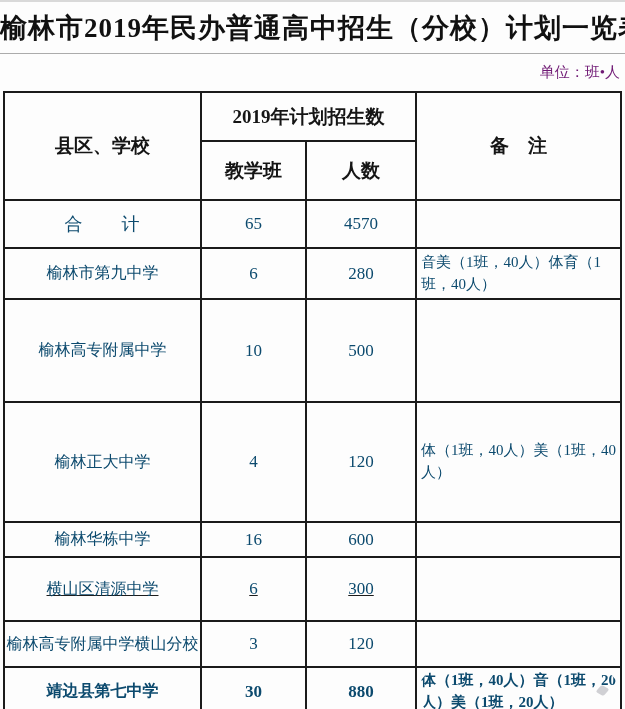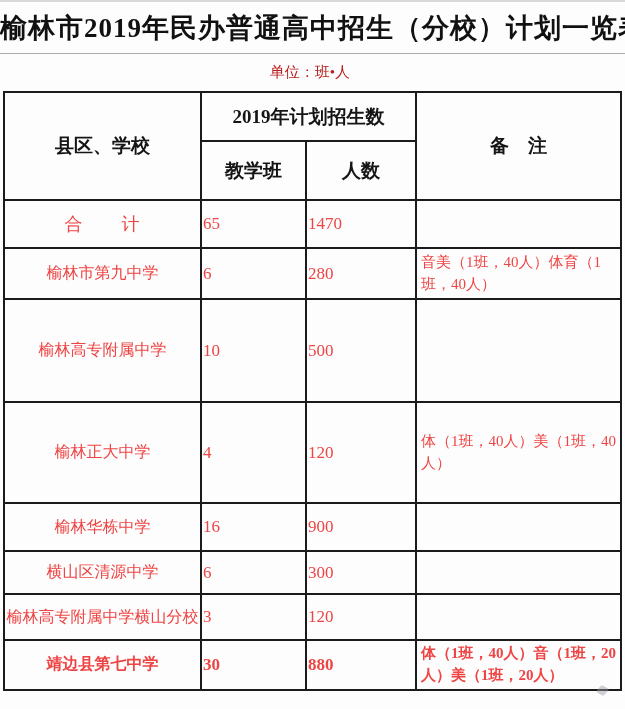--- a/index.html
+++ b/index.html
@@ -25,60 +25,61 @@
     line-height:1.3;
     color:#111;
     white-space:nowrap;
   }
   .divider{
     margin-top:7px;
     border-top:1px solid #ababab;
     width:625px;
   }
   .unit{
-    text-align:center;
+    text-align:right;
     font-size:15px;
     padding:9px 5px 9px 0;
-    color:#b91c1c;
+    color:#701a75;
   }
   table{
     border-collapse:collapse;
     table-layout:fixed;
     margin-left:3px;
     width:617px;
   }
   th,td{
     border:2px solid #1b1b1b;
     vertical-align:middle;
     overflow:hidden;
   }
   th{
     font-size:19px;
     font-weight:bold;
     text-align:center;
     color:#151515;
   }
   tr.hdr-top{height:49px;}
   tr.hdr-bottom{height:59px;}
-  td{font-size:17px;color:#ef4444;}
+  td{font-size:17px;color:#0c4a6e;}
   .cell-school{text-align:center;font-size:16px;padding:0 1px;}
-  .cell-classes,.cell-students{text-align:left;}
+  .cell-classes,.cell-students{text-align:center;}
   .cell-remark{
     text-align:left;
     font-size:15px;
     padding:2px 3px 2px 4px;
     line-height:1.45;
+    border-radius:28px;
   }
   .row-0{height:48px;}
   .row-0 .cell-school{font-size:18px;letter-spacing:1px;}
   .row-1{height:51px;}
   .row-2{height:103px;}
-  .row-3{height:101px;}
-  .row-4{height:48px;}
-  .row-5{height:43px;}
+  .row-3{height:120px;}
+  .row-4{height:35px;}
+  .row-5{height:64px;text-decoration:underline;}
   .row-6{height:46px;}
   .row-7{height:45px;font-weight:bold;}
   .watermark{
     position:absolute;
     right:18px;
     bottom:14px;
     width:9px;height:9px;
     background:#9a9aa2;
     opacity:.45;
     transform:rotate(28deg) skewX(-12deg);
@@ -111,21 +112,21 @@
       </tr>
       <tr class="hdr-bottom">
         <th>教学班</th>
         <th>人数</th>
       </tr>
     </thead>
     <tbody id="table-body">
         <tr class="row-0">
           <td class="cell-school">合　　计</td>
           <td class="cell-classes">65</td>
-          <td class="cell-students">1470</td>
+          <td class="cell-students">4570</td>
           <td class="cell-remark"></td>
         </tr>
         <tr class="row-1">
           <td class="cell-school">榆林市第九中学</td>
           <td class="cell-classes">6</td>
           <td class="cell-students">280</td>
           <td class="cell-remark">音美（1班，40人）体育（1班，40人）</td>
         </tr>
         <tr class="row-2">
           <td class="cell-school">榆林高专附属中学</td>
@@ -135,21 +136,21 @@
         </tr>
         <tr class="row-3">
           <td class="cell-school">榆林正大中学</td>
           <td class="cell-classes">4</td>
           <td class="cell-students">120</td>
           <td class="cell-remark">体（1班，40人）美（1班，40人）</td>
         </tr>
         <tr class="row-4">
           <td class="cell-school">榆林华栋中学</td>
           <td class="cell-classes">16</td>
-          <td class="cell-students">900</td>
+          <td class="cell-students">600</td>
           <td class="cell-remark"></td>
         </tr>
         <tr class="row-5">
           <td class="cell-school">横山区清源中学</td>
           <td class="cell-classes">6</td>
           <td class="cell-students">300</td>
           <td class="cell-remark"></td>
         </tr>
         <tr class="row-6">
           <td class="cell-school">榆林高专附属中学横山分校</td>

